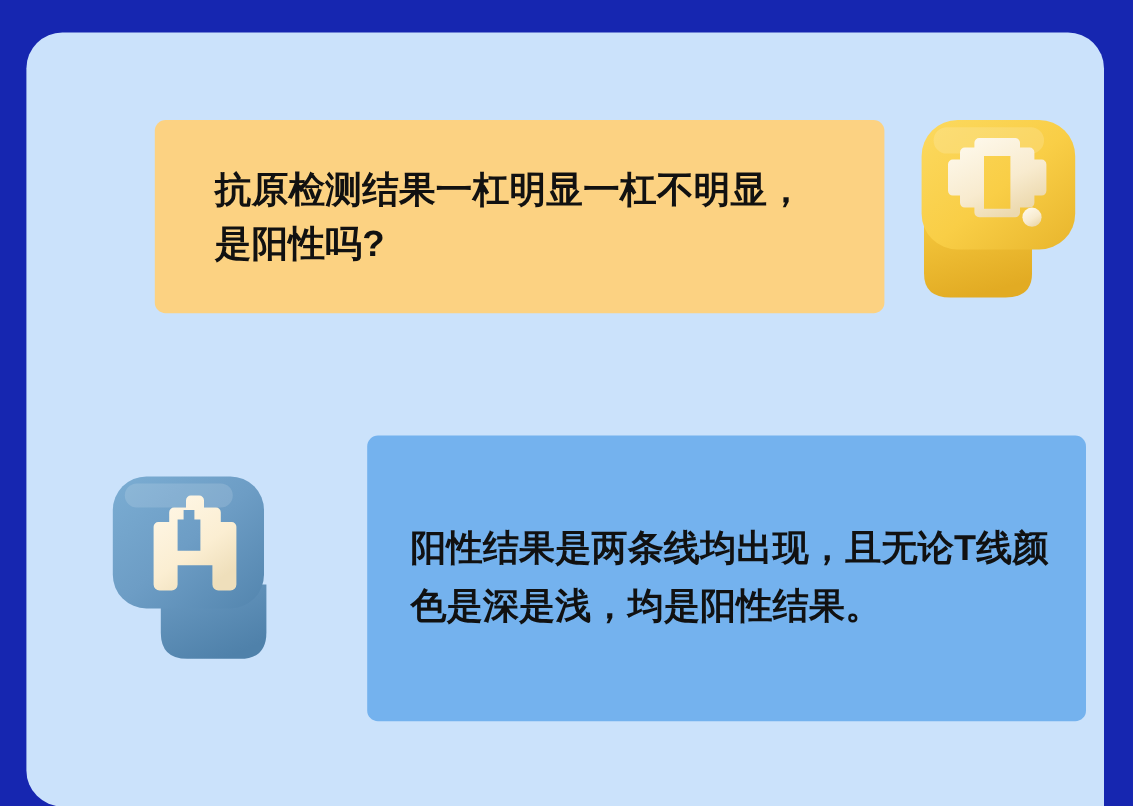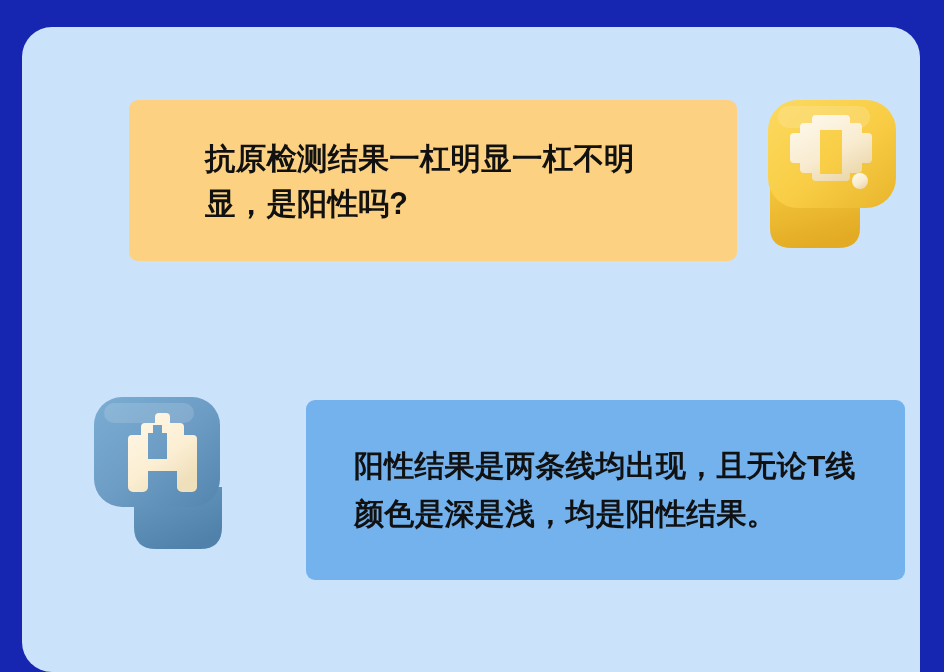--- a/index.html
+++ b/index.html
@@ -47,31 +47,30 @@
     display: flex;
     align-items: center;
   }
   .q-text-card {
     left: 0px;
     top: 0px;
     width: 608px;
     height: 161px;
     background: #fcd282;
     border-radius: 9px;
-    padding: 0 44px 0 76px;
+    padding: 0 44px 0 50px;
   }
   .a-text-card {
     left: 222px;
     top: 0px;
     width: 599px;
-    height: 180px;
+    height: 238px;
     background: #74b2ee;
     border-radius: 9px;
-    padding: 0 30px 0 48px;
-    margin-top: 37px;
+    padding: 0 30px 0 36px;
   }
 
   .msg {
     margin: 0;
     color: #111111;
     font-size: 30.5px;
     line-height: 45px;
     font-weight: 700;
     letter-spacing: 0.2px;
     white-space: pre-line;

